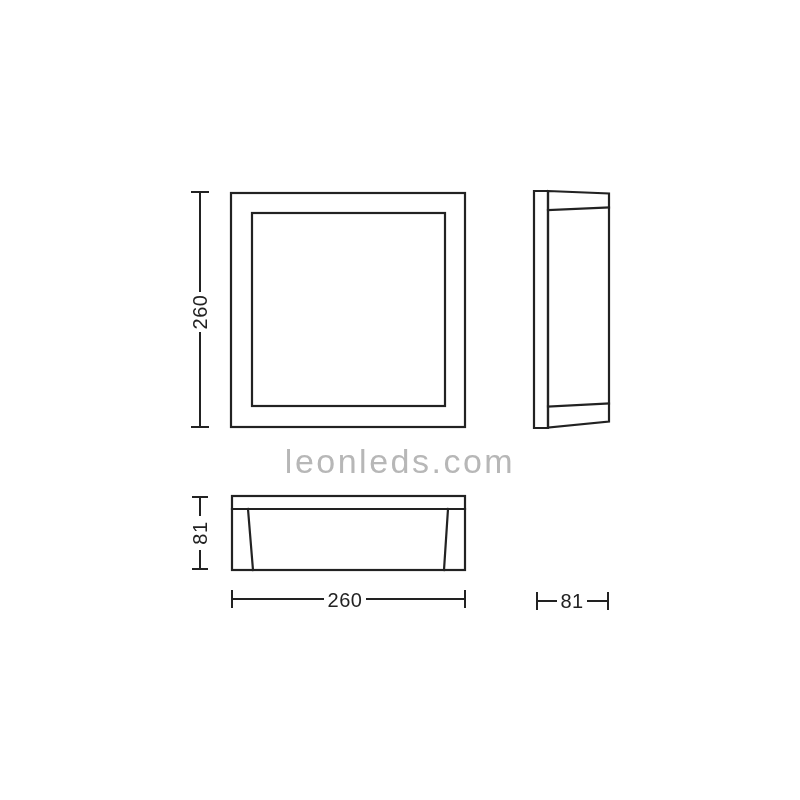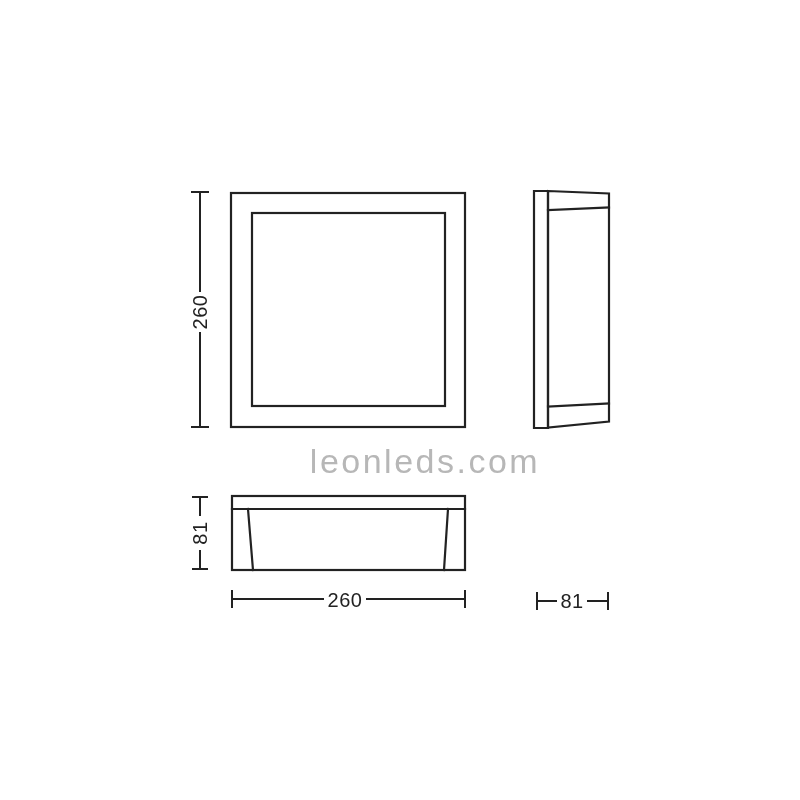--- a/index.html
+++ b/index.html
@@ -107,15 +107,15 @@
   </svg>
 
   <span class="dim rot" style="left: 200px; top: 312px; color: rgb(34, 34, 34);">260</span>
 
   <span class="dim rot" style="left: 200px; top: 533px; color: rgb(34, 34, 34);">81</span>
 
   <span class="dim" style="left: 345px; top: 600px; color: rgb(34, 34, 34);">260</span>
 
   <span class="dim" style="left: 572px; top: 601px; color: rgb(34, 34, 34);">81</span>
 
-  <span class="watermark" style="color: rgb(183, 183, 183); margin-left: 25px;">leonleds.com</span>
+  <span class="watermark" style="color: rgb(183, 183, 183);">leonleds.com</span>
 
 </div>
 
 </body></html>

